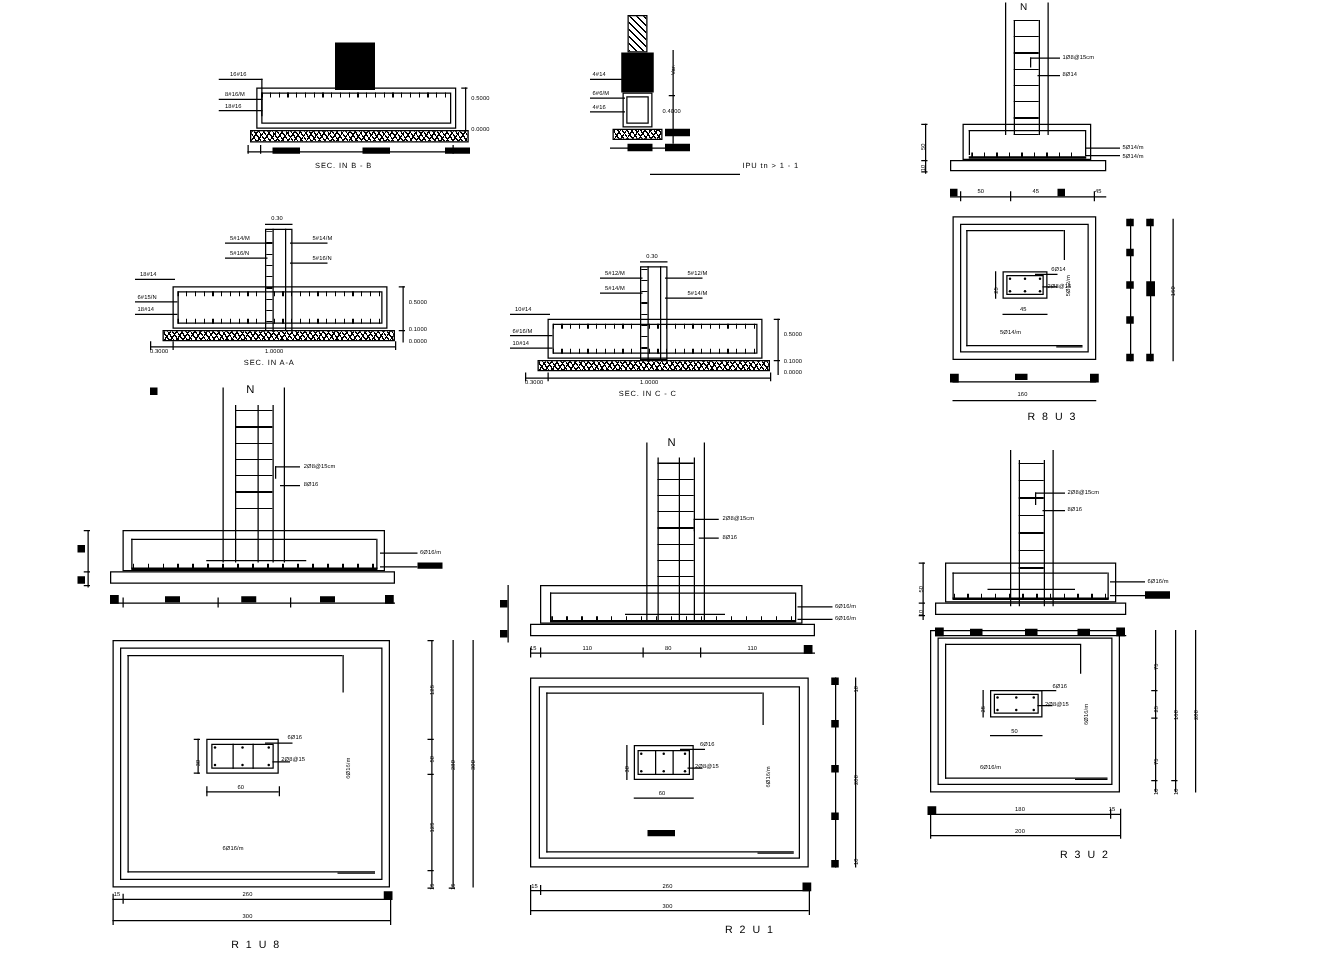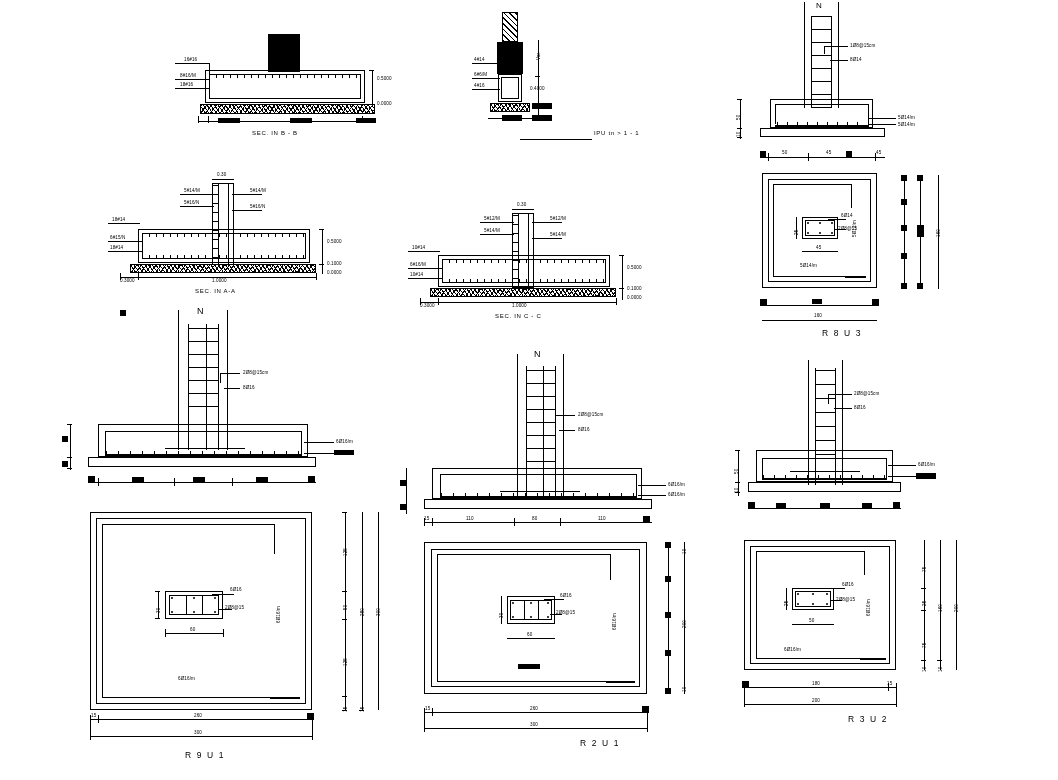--- a/index.html
+++ b/index.html
@@ -381,21 +381,21 @@
 
   <div class="ln hl" style="left:30px;top:231px;width:222px;"></div>
   <div class="ln hl" style="left:30px;top:248px;width:222px;"></div>
   <div class="ln vl" style="left:30px;top:227px;height:25px;"></div>
   <div class="ln vl" style="left:38px;top:227px;height:8px;"></div>
   <div class="ln vl" style="left:252px;top:227px;height:25px;"></div>
   <div class="sq" style="left:247px;top:225px;width:7px;height:7px;"></div>
   <div class="txt" style="left:31px;top:225px;">15</div>
   <div class="txt" style="left:134px;top:225px;">260</div>
   <div class="txt" style="left:134px;top:242px;">300</div>
-  <div class="title" style="left:125px;top:262px;">R 9   U 1</div>
+  <div class="title" style="left:125px;top:262px;">R 1   U 8</div>
 </div>
 
 <div class="grp" style="left:400px;top:350px;width:300px;height:175px;">
   <div class="ln vl" style="left:117px;top:4px;height:142px;"></div>
   <div class="ln vl" style="left:163px;top:4px;height:142px;"></div>
   <div class="ln vl" style="left:126px;top:16px;height:130px;"></div>
   <div class="ln vl" style="left:143px;top:16px;height:130px;"></div>
   <div class="ln vl" style="left:155px;top:16px;height:130px;"></div>
   <div style="position:absolute;left:126px;top:20px;width:29px;height:92px;background:repeating-linear-gradient(180deg,#000 0 1px,transparent 1px 13px);"></div>
   <div class="txt" style="left:134px;top:2px;font-size:9px;">N</div>
@@ -514,21 +514,21 @@
   <div class="txt rot" style="left:4px;top:114px;">50</div>
   <div class="txt rot" style="left:4px;top:133px;">10</div>
   <div class="ln hl" style="left:18px;top:148px;width:153px;"></div>
   <div class="sq" style="left:18px;top:142px;width:7px;height:7px;"></div>
   <div class="sq" style="left:163px;top:142px;width:7px;height:7px;"></div>
   <div class="sq" style="left:46px;top:143px;width:10px;height:5px;"></div>
   <div class="sq" style="left:90px;top:143px;width:10px;height:5px;"></div>
   <div class="sq" style="left:132px;top:143px;width:10px;height:5px;"></div>
 </div>
 
-<div class="grp" style="left:730px;top:532px;width:260px;height:245px;">
+<div class="grp" style="left:730px;top:496px;width:260px;height:245px;">
   <div class="bd" style="left:14px;top:8px;width:152px;height:130px;"></div>
   <div class="bd" style="left:20px;top:14px;width:140px;height:118px;"></div>
   <div class="bd" style="left:26px;top:19px;width:130px;height:108px;border-top:none;border-right:none;"></div>
   <div class="ln hl" style="left:26px;top:19px;width:108px;"></div>
   <div class="ln vl" style="left:134px;top:19px;height:24px;"></div>
   <div class="ln hl" style="left:130px;top:127px;width:26px;"></div>
   <div class="bd" style="left:62px;top:56px;width:42px;height:22px;"></div>
   <div class="bd" style="left:65px;top:59px;width:36px;height:16px;"></div>
   <div class="rebarDot" style="left:67px;top:61px;"></div>
   <div class="rebarDot" style="left:82px;top:61px;"></div>

